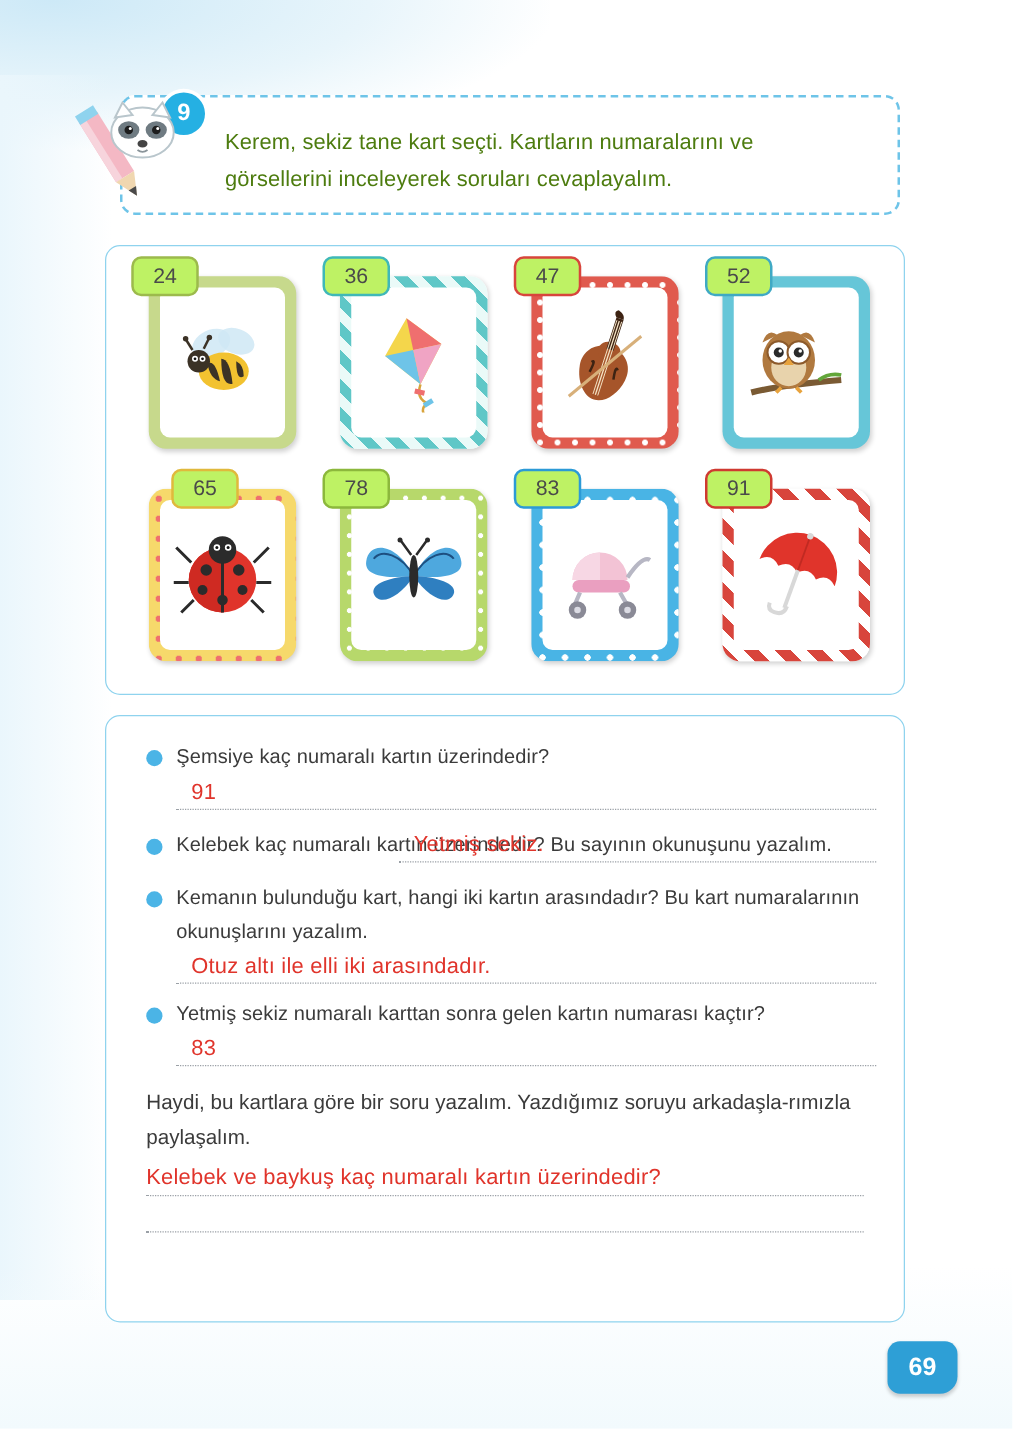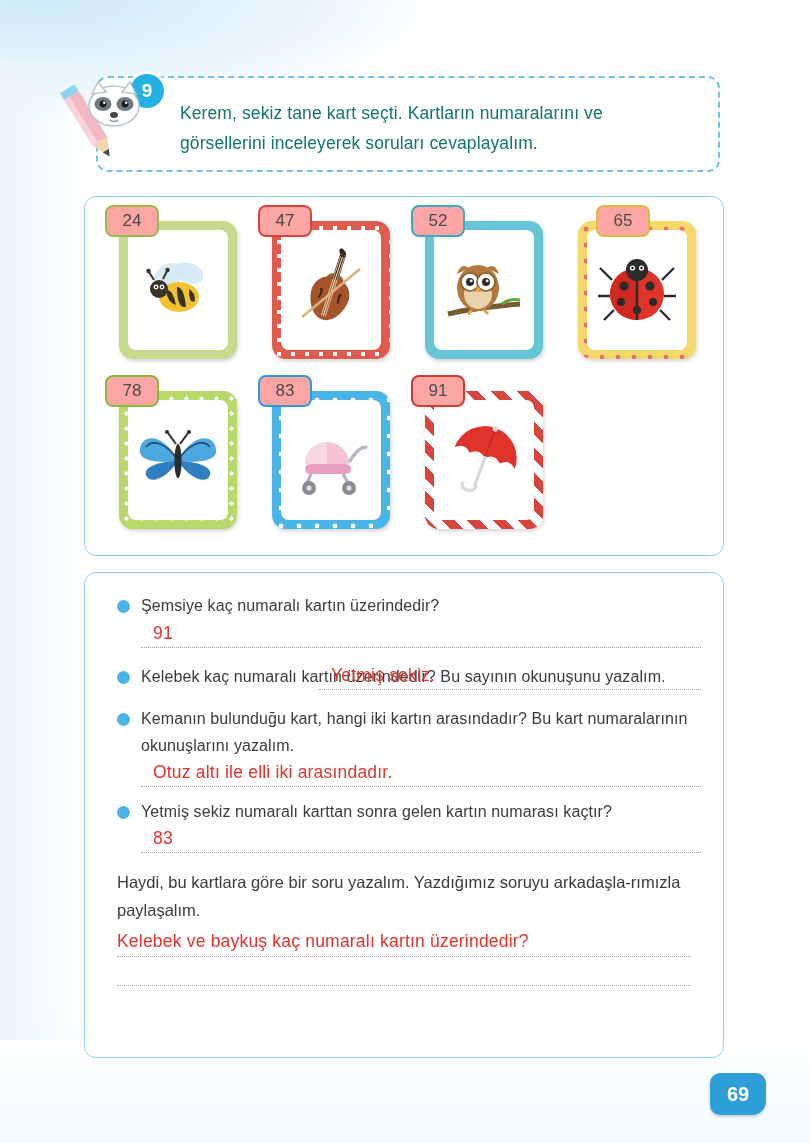--- a/index.html
+++ b/index.html
@@ -71,21 +71,21 @@
     box-shadow: 0 0 0 3px #ffffff;
     z-index: 4;
   }
   .task-text {
     position: absolute;
     left: 180px;
     top: 98px;
     width: 500px;
     font-size: 17.5px;
     line-height: 1.72;
-    color: #0f766e;
+    color: #4d7c0f;
     letter-spacing: 0.1px;
   }
 
   
   .mascot {
     position: absolute;
     left: 44px;
     top: 80px;
     width: 104px;
     height: 90px;
@@ -139,21 +139,21 @@
     overflow: hidden;
   }
   .card-badge {
     position: absolute;
     left: 6px;
     top: -2px;
     min-width: 38px;
     height: 28px;
     padding: 0 6px;
     border-radius: 8px;
-    background: #fca5a5;
+    background: #bef264;
     border: 2px solid #888;
     display: flex;
     align-items: center;
     justify-content: center;
     font-size: 17px;
     color: #4a4a4a;
     font-weight: 500;
     z-index: 3;
   }
 
@@ -347,20 +347,38 @@
               <path d="M15 27 L10 19" stroke="#3b3226" stroke-width="2"></path>
               <path d="M24 26 L28 18" stroke="#3b3226" stroke-width="2"></path>
               <circle cx="9.5" cy="18" r="2.2" fill="#3b3226"></circle>
               <circle cx="28.5" cy="17" r="2.2" fill="#3b3226"></circle>
             </svg>
           </div>
         </div>
         <div class="card-badge badge-green">24</div>
       </div>
 
+      <div class="card-wrap">
+        <div class="card frame-teal-stripe">
+          <div class="card-inner">
+            <svg width="78" height="80" viewBox="0 0 78 80">
+              <g transform="rotate(-12 39 32)">
+                <polygon points="39,4 62,30 39,58 16,30" fill="#f4d64b"></polygon>
+                <polygon points="39,4 62,30 39,30" fill="#ef6f6f"></polygon>
+                <polygon points="16,30 39,30 39,58" fill="#6ec4e8"></polygon>
+                <polygon points="39,30 62,30 39,58" fill="#f0a4c4"></polygon>
+                <path d="M39 58 q-6 10 2 16 q-8 4 -2 12" stroke="#d8a43c" stroke-width="2" fill="none"></path>
+                <rect x="33" y="62" width="8" height="4" fill="#ef6f6f" transform="rotate(25 37 64)"></rect>
+                <rect x="38" y="72" width="8" height="4" fill="#6ec4e8" transform="rotate(-20 42 74)"></rect>
+              </g>
+            </svg>
+          </div>
+        </div>
+        <div class="card-badge badge-teal">36</div>
+      </div>
 
       <div class="card-wrap">
         <div class="card frame-red-dot">
           <div class="card-inner">
             <svg width="70" height="86" viewBox="0 0 70 86">
               <g transform="rotate(18 35 45)">
                 <path d="M35 30 C20 30 14 42 16 52 C18 64 26 74 35 74 C44 74 52 64 54 52 C56 42 50 30 35 30 Z" fill="#a6552a"></path>
                 <path d="M35 26 C27 26 24 33 27 38 C29 42 33 42 35 42 C37 42 41 42 43 38 C46 33 43 26 35 26 Z" fill="#a6552a"></path>
                 <rect x="32" y="6" width="6" height="26" fill="#3d2313"></rect>
                 <path d="M32 6 q-4 -4 0 -6 q6 2 6 6 z" fill="#3d2313"></path>

